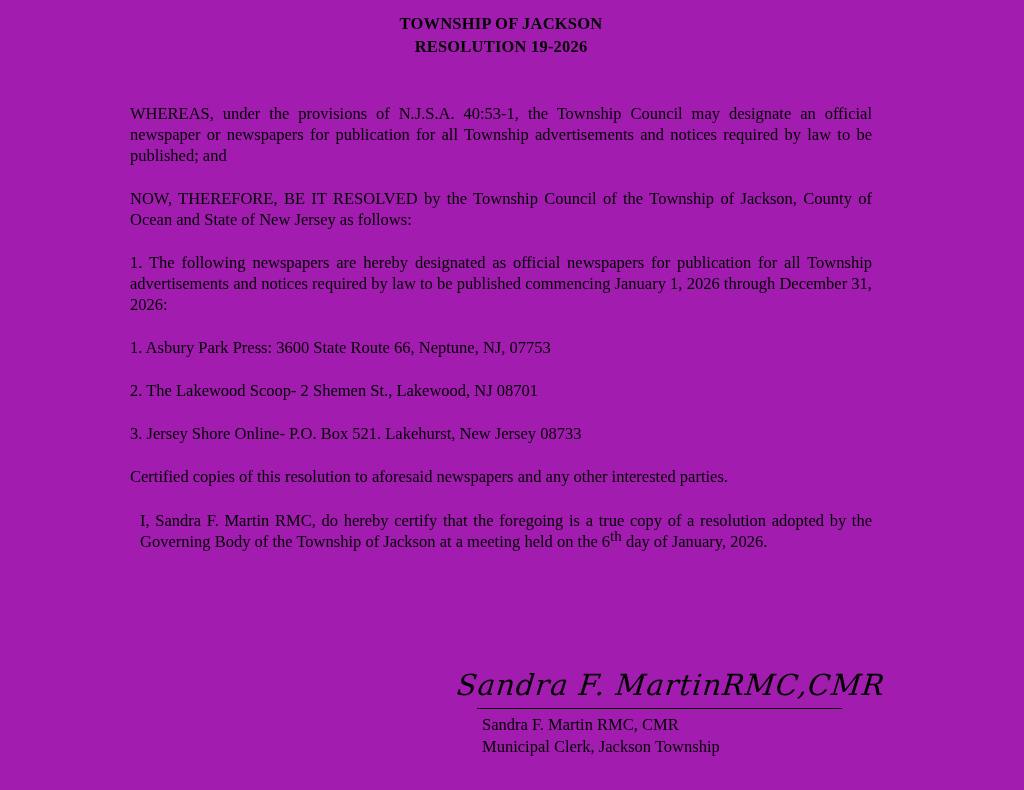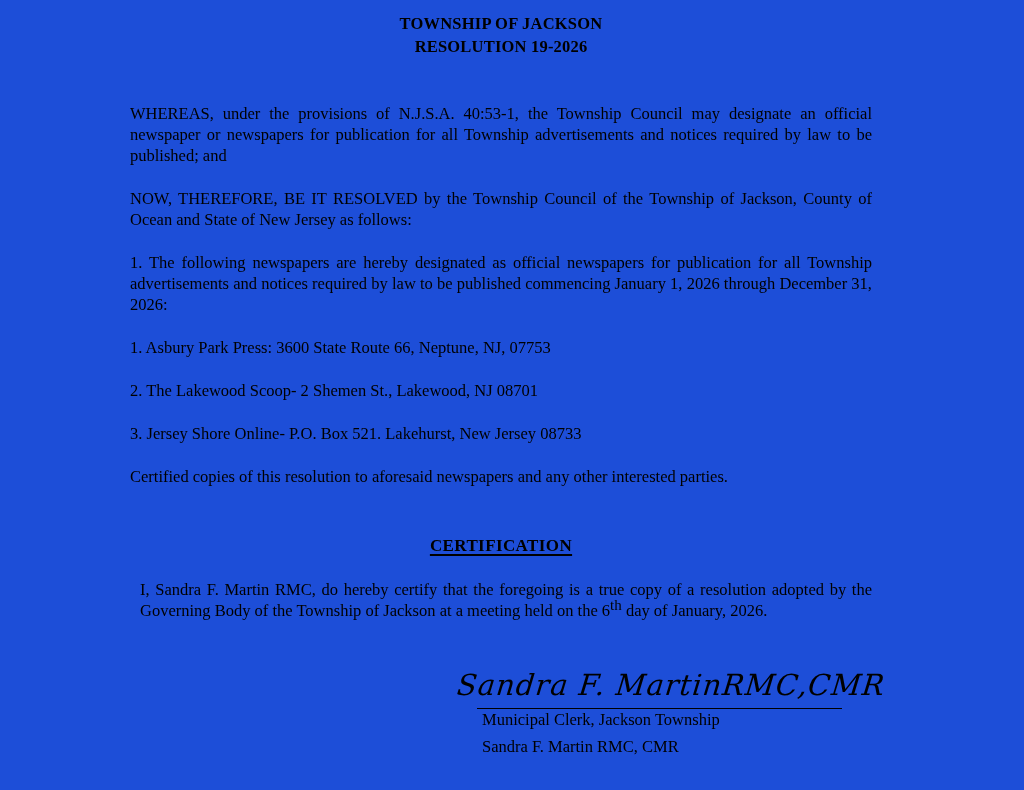--- a/index.html
+++ b/index.html
@@ -1,20 +1,20 @@
 <!DOCTYPE html>
 <html><head>
 <meta charset="utf-8">
 <style>
   html, body { margin: 0; padding: 0; background: #ffffff; }
   .page {
     position: relative;
     width: 1024px;
     height: 790px;
-    background: #1d4ed8;
+    background: #a21caf;
     color: #000000;
     font-family: "Liberation Serif", serif;
     font-size: 16.5px;
     line-height: 21px;
     overflow: hidden;
   }
   .content {
     padding: 12px 140px 0 118px; 
   }
   .doc-header { text-align: center; font-weight: bold; }
@@ -87,27 +87,24 @@
     <p class="para">NOW, THEREFORE, BE IT RESOLVED by the Township Council of the Township of Jackson, County of Ocean and State of New Jersey as follows:</p>
 
     <p class="para">1. The following newspapers are hereby designated as official newspapers for publication for all Township advertisements and notices required by law to be published commencing January 1, 2026 through December 31, 2026:</p>
 
     <p class="news-item">1. Asbury Park Press: 3600 State Route 66, Neptune, NJ, 07753</p>
     <p class="news-item">2. The Lakewood Scoop- 2 Shemen St., Lakewood, NJ 08701</p>
     <p class="news-item">3. Jersey Shore Online- P.O. Box 521. Lakehurst, New Jersey 08733</p>
 
     <p class="news-item">Certified copies of this resolution to aforesaid newspapers and any other interested parties.</p>
 
-    <div class="cert-heading-wrap">
-      <span class="cert-heading">CERTIFICATION</span>
-    </div>
 
     <p class="cert-para"><span>I, Sandra F. Martin RMC, do hereby certify that the foregoing is a true copy of a resolution adopted by the Governing Body of the Township of Jackson at a meeting held on the 6</span><sup>th</sup><span> day of January, 2026.</span></p>
 
   </div>
 
   <div class="sig-block">
     <div class="sig-script">Sandra F. MartinRMC,CMR</div>
     <div class="sig-rule"></div>
+    <div class="sig-typed">Sandra F. Martin RMC, CMR</div>
     <div class="sig-typed" style="margin-top:0;">Municipal Clerk, Jackson Township</div>
-    <div class="sig-typed">Sandra F. Martin RMC, CMR</div>
   </div>
 </div>
 
 </body></html>

